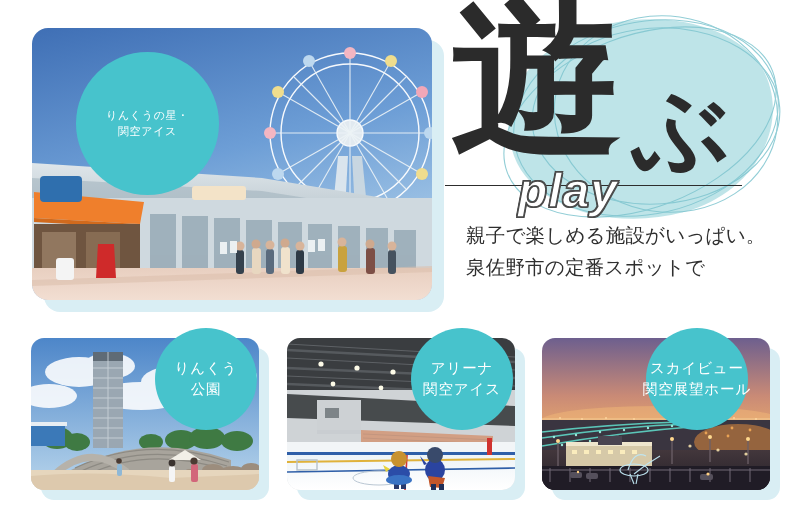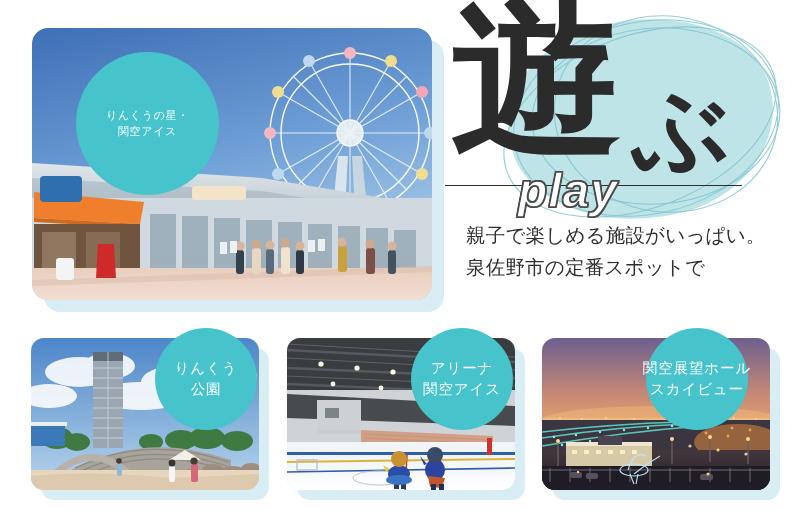--- a/index.html
+++ b/index.html
@@ -642,18 +642,18 @@
             <rect x="44" y="135" width="12" height="6" rx="2"></rect>
           <rect x="158" y="136" width="13" height="6" rx="2"></rect>
         </g>
         <g fill="#ffcf82">
             <circle cx="166" cy="136" r="1.6"></circle>
             <circle cx="36" cy="134" r="1.2"></circle>
           </g>
       </svg>
     </div>
     <div class="badge badge-thumb" style="position:absolute; left:104px; top:-10px;">
+      <span>スカイビュー</span>
       <span>関空展望ホール</span>
-      <span>スカイビュー</span>
     </div>
   </div>
 
 </div>
 
 </body></html>

